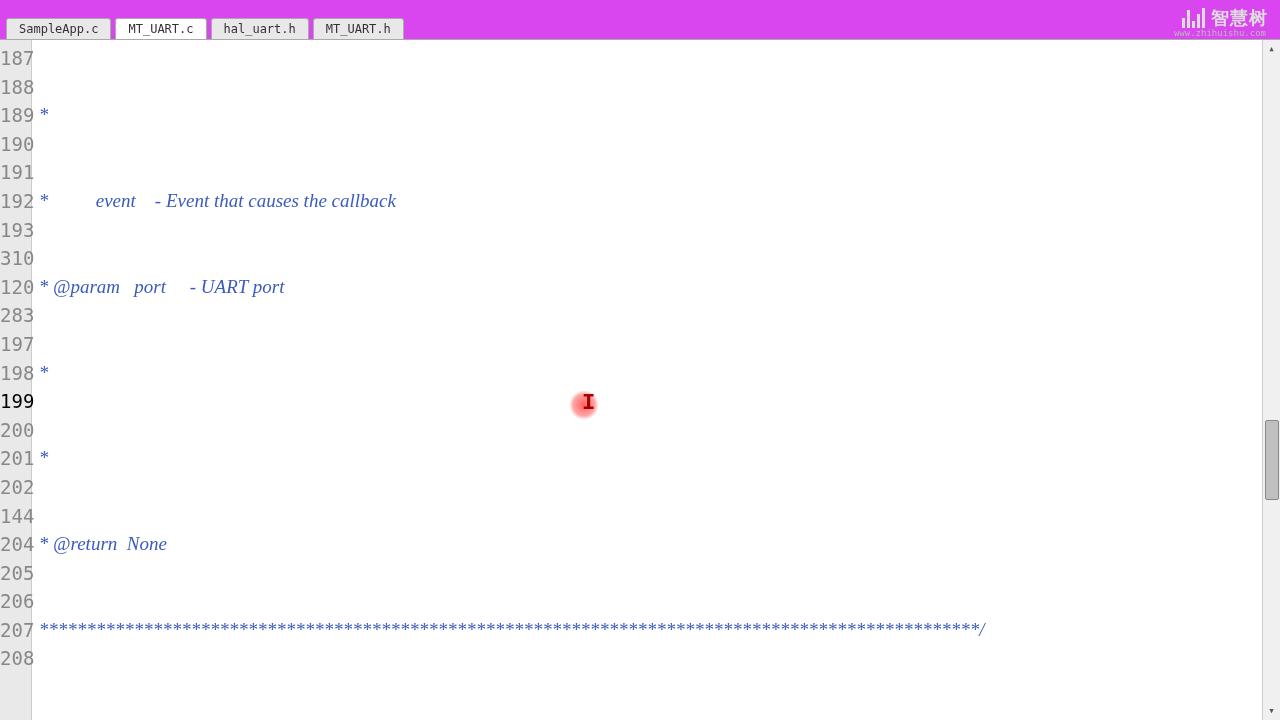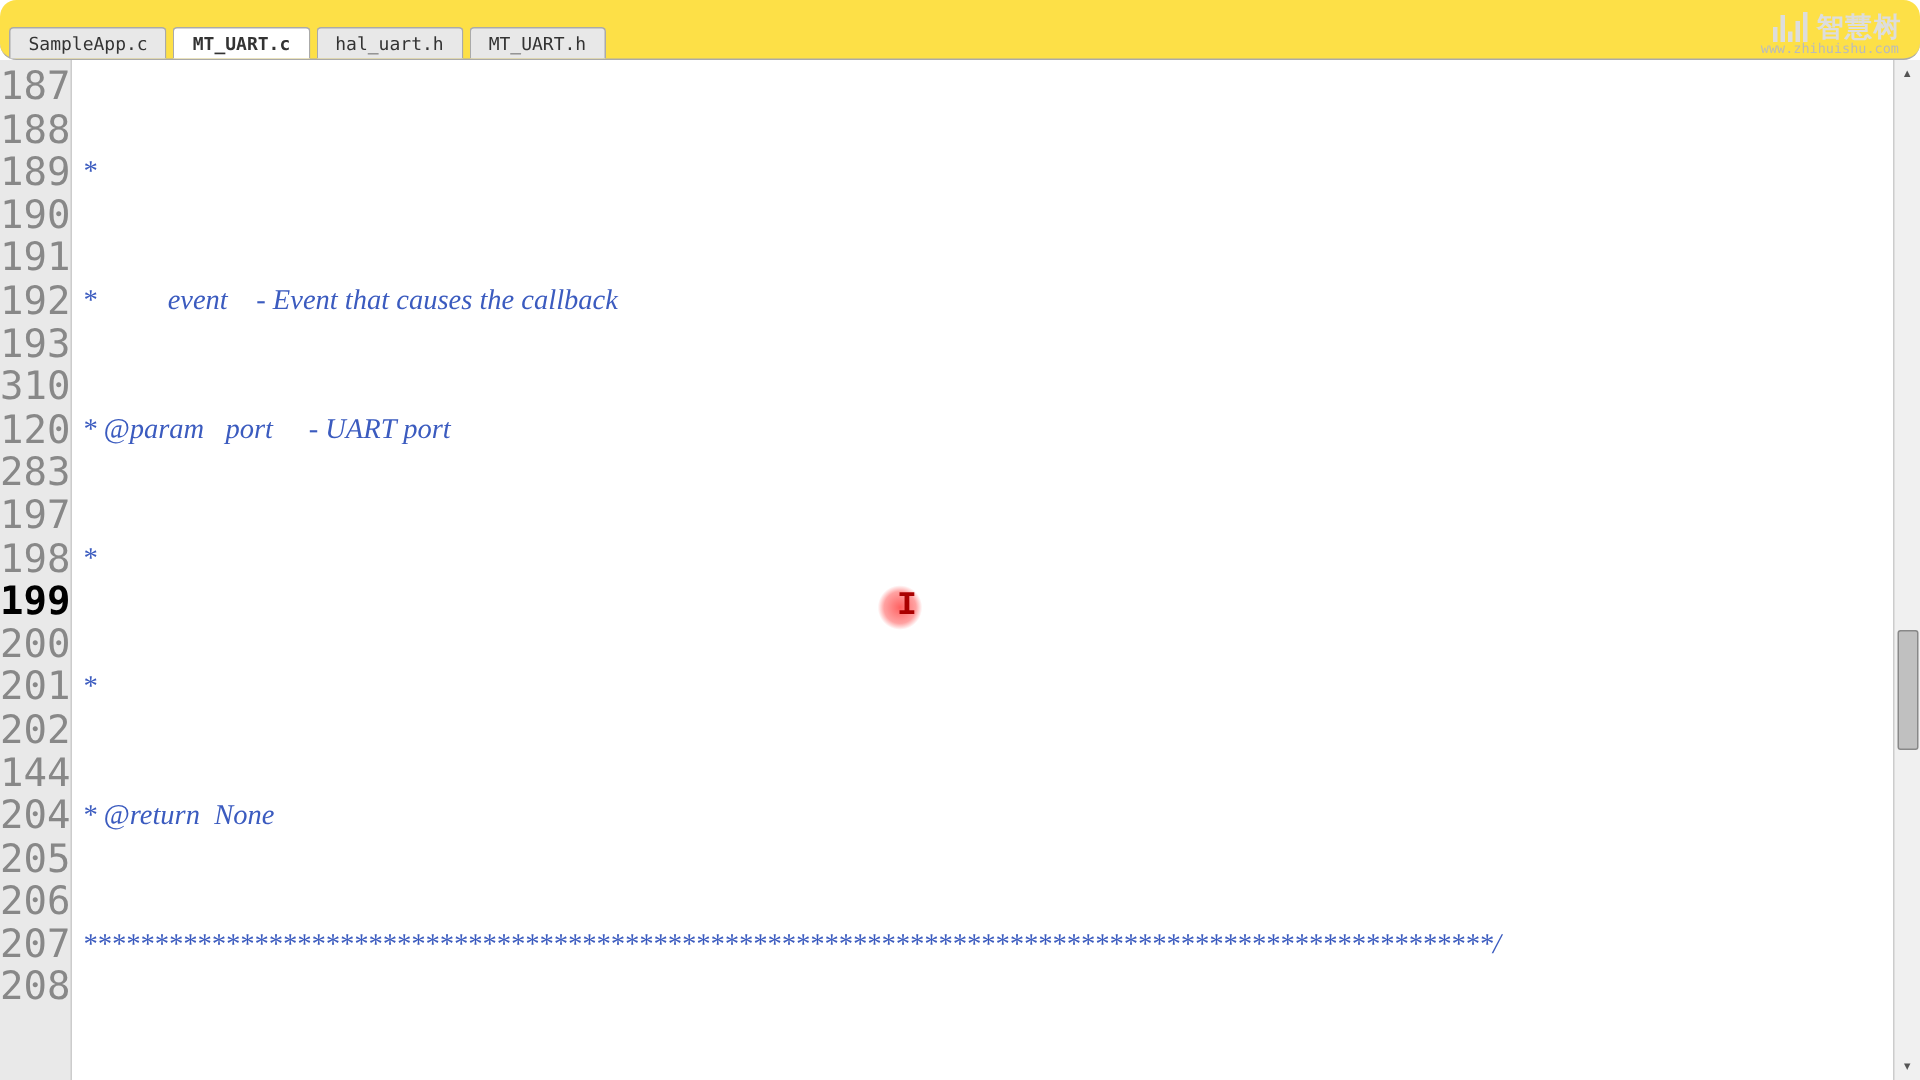--- a/index.html
+++ b/index.html
@@ -44,56 +44,55 @@
     position:absolute;
     top:28px;
     right:14px;
     color:#bbb;
     font-size:9px;
     z-index:100;
     margin-left:44px;
   }
   .tabbar {
     height: 40px;
-    background: #fde047;
+    background: #d946ef;
     border-bottom: 1px solid #aaa;
     display: flex;
     align-items: flex-end;
     padding-left: 6px;
     gap: 4px;
-    border-radius: 11px;
   }
   .tab {
     padding: 3px 12px;
     background: #e8e8e8;
     border: 1px solid #aaa;
     border-bottom: none;
     font-size: 12px;
     color: #333;
     border-radius: 3px 3px 0 0;
   }
-  .tab.active { background: #fff; font-weight: bold;}
+  .tab.active { background: #fff; font-weight: normal;}
   .editor {
     display: flex;
     height: 680px;
     position: relative;
   }
   .gutter {
-    width: 48px;
+    width: 32px;
     background: #e9e9e9;
     text-align: right;
     color: #888;
     font-family: Consolas, monospace;
-    font-size: 26px;
+    font-size: 19px;
     line-height: 28.6px;
     padding-right: 6px;
     padding-top: 4px;
     border-right: 1px solid #ccc;
   }
-  .gutter div.current { color: #000; font-weight: bold; }
+  .gutter div.current { color: #000; font-weight: normal; }
   .code {
     flex: 1;
     font-family: Consolas, "Courier New", monospace;
     font-size: 19px;
     line-height: 28.6px;
     white-space: pre;
     padding-top: 4px;
     padding-left: 2px;
     position: relative;
   }

